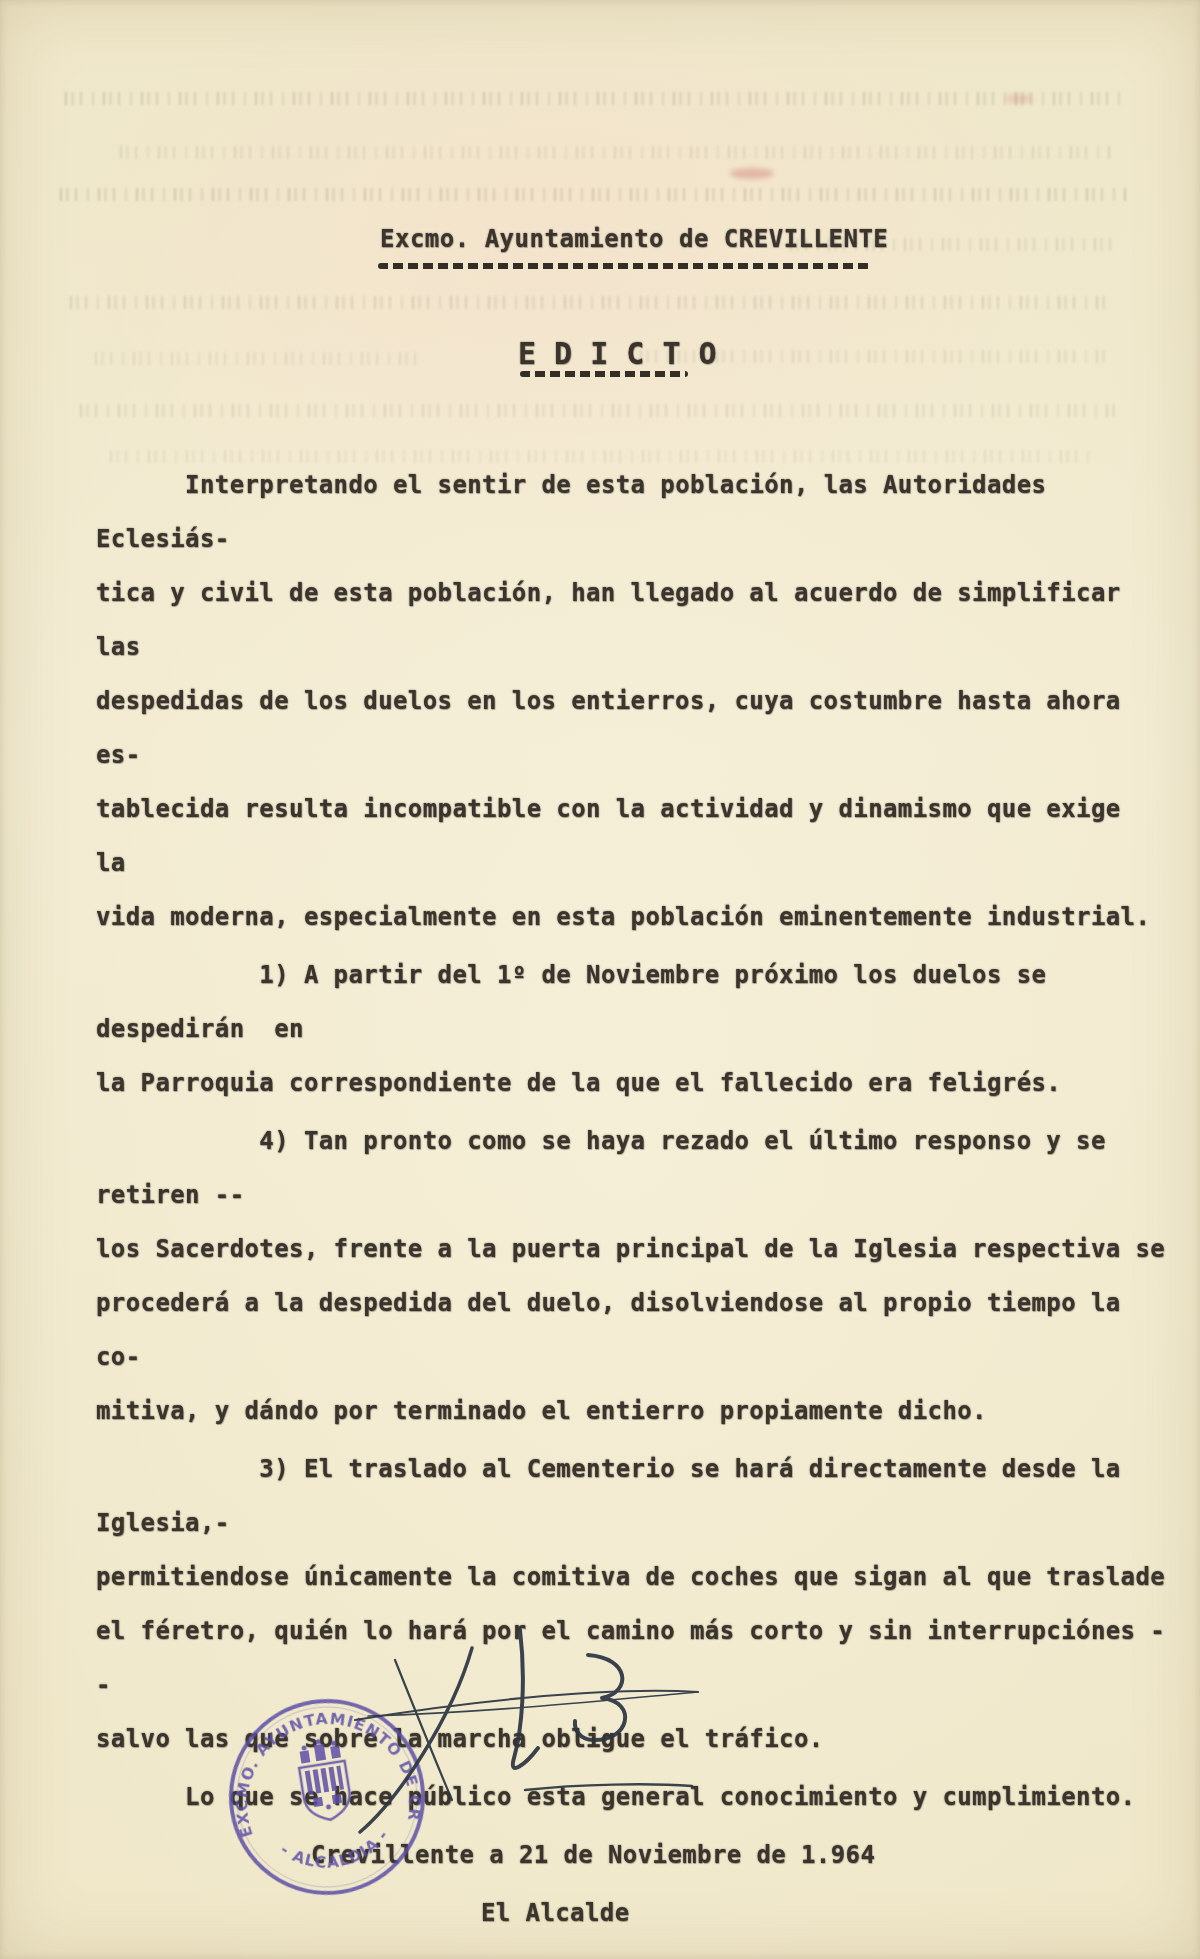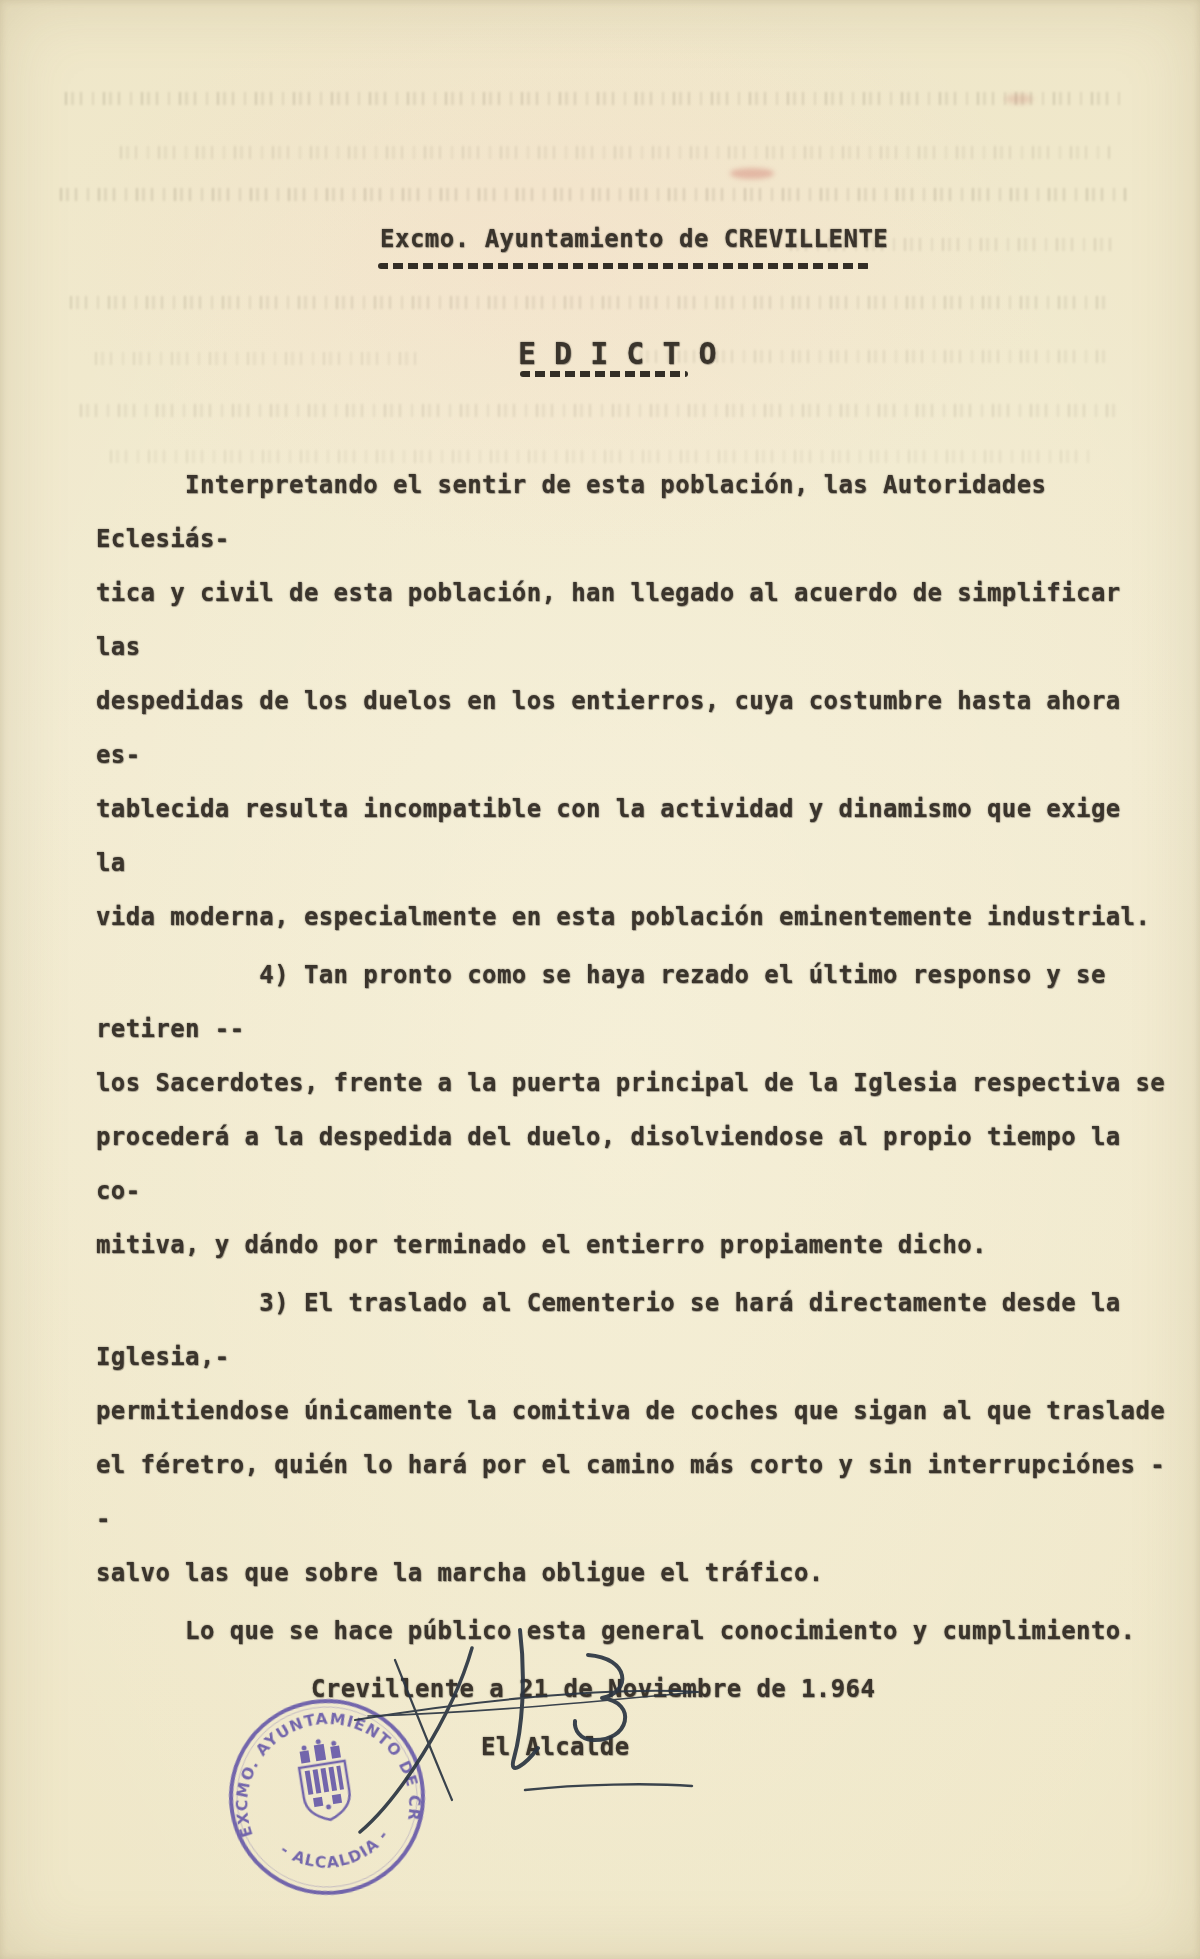--- a/index.html
+++ b/index.html
@@ -106,20 +106,22 @@
 
   <div class="title ink">E D I C T O</div>
   <div class="dash-line title-line"></div>
 
   <main class="body ink">
     <p>      Interpretando el sentir de esta población, las Autoridades Eclesiás-
 tica y civil de esta población, han llegado al acuerdo de simplificar las
 despedidas de los duelos en los entierros, cuya costumbre hasta ahora es-
 tablecida resulta incompatible con la actividad y dinamismo que exige  la
 vida moderna, especialmente en esta población eminentemente industrial.</p>
+    <p>           1) A partir del 1º de Noviembre próximo los duelos se despedirán  en
+la Parroquia correspondiente de la que el fallecido era feligrés.</p>
     <p>           4) Tan pronto como se haya rezado el último responso y se retiren --
 los Sacerdotes, frente a la puerta principal de la Iglesia respectiva se
 procederá a la despedida del duelo, disolviendose al propio tiempo la co-
 mitiva, y dándo por terminado el entierro propiamente dicho.</p>
     <p>           3) El traslado al Cementerio se hará directamente desde la Iglesia,-
 permitiendose únicamente la comitiva de coches que sigan al que traslade
 el féretro, quién lo hará por el camino más corto y sin interrupciónes --
 salvo las que sobre la marcha obligue el tráfico.</p>
     <p>      Lo que se hace público esta general conocimiento y cumplimiento.</p>
     <div class="closing-date">Crevillente a 21 de Noviembre de 1.964</div>

